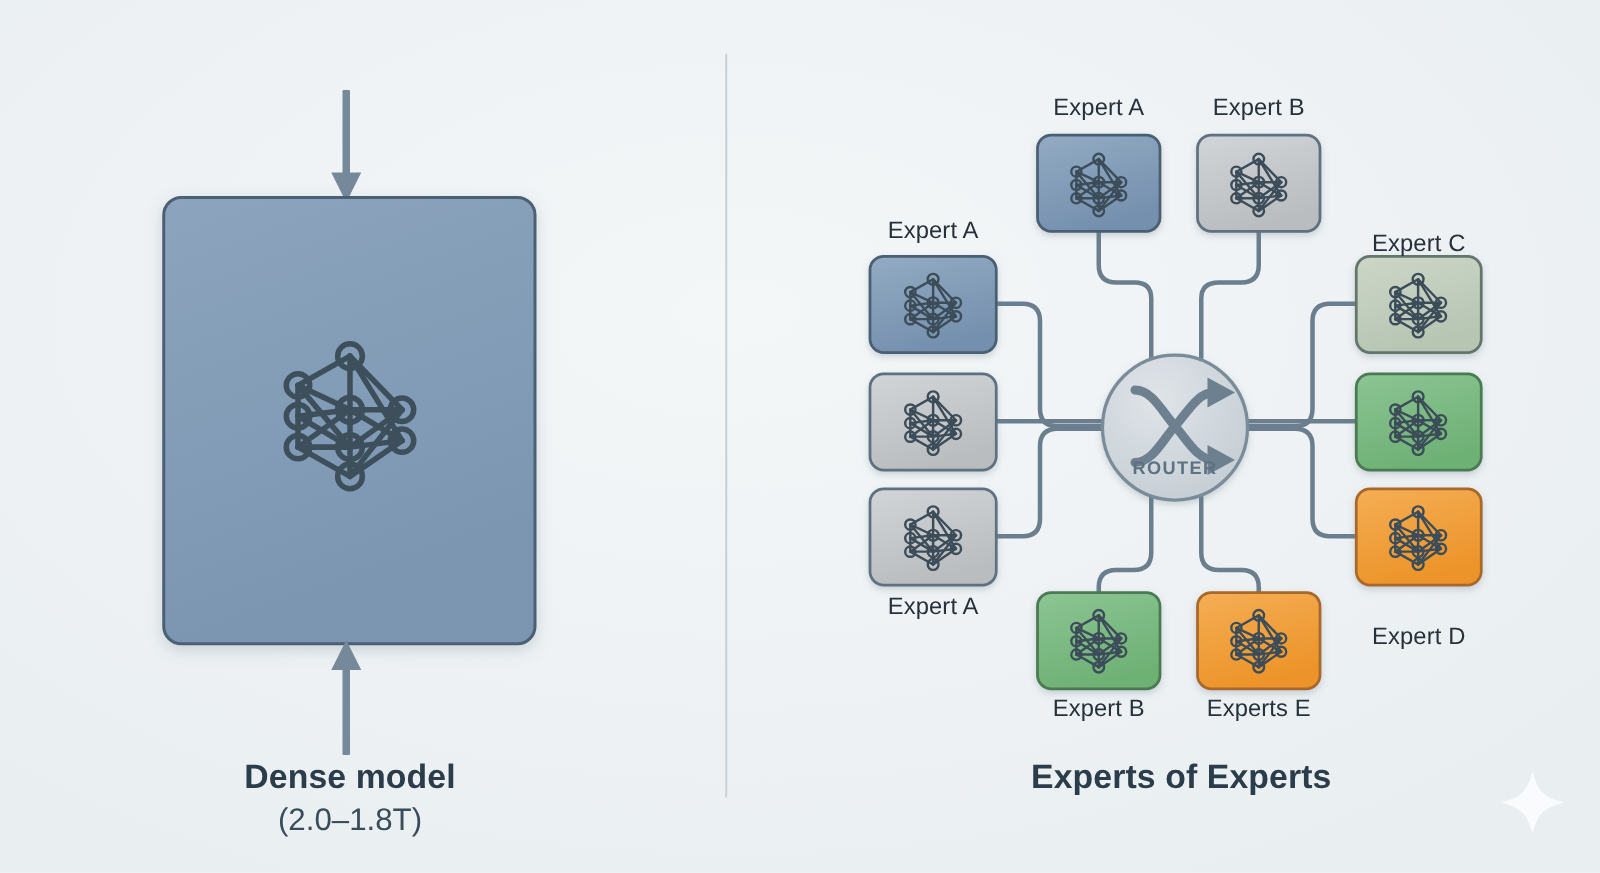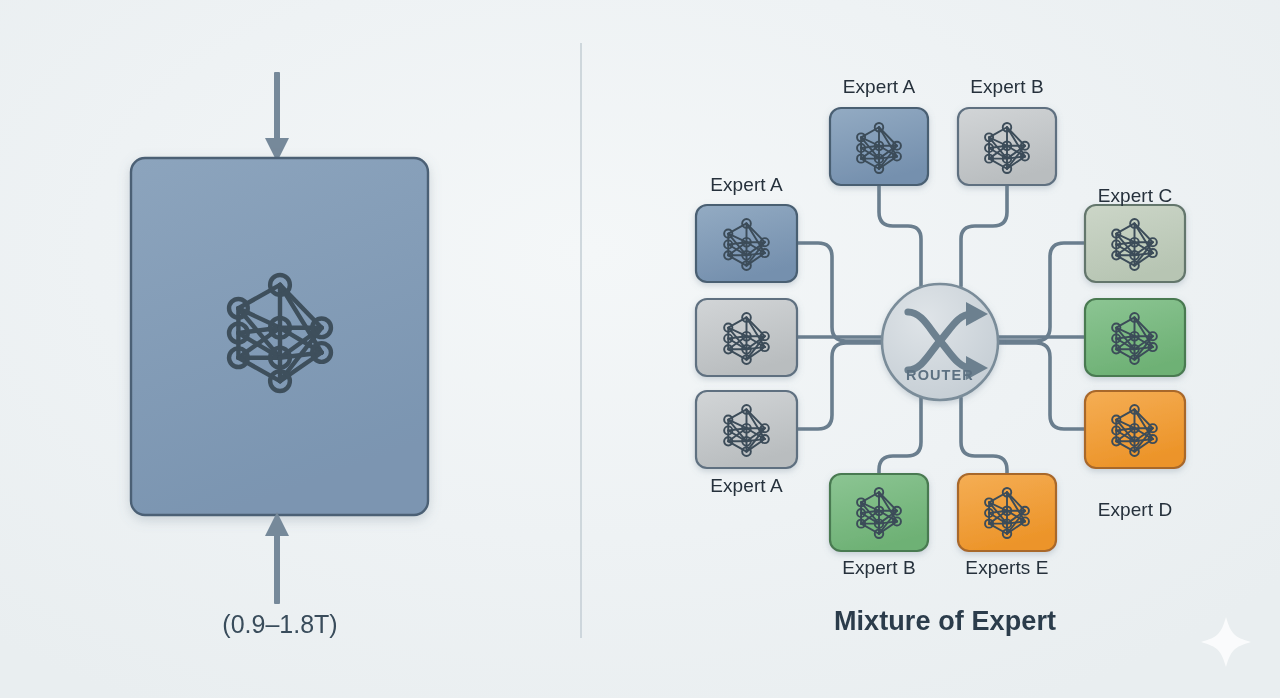--- a/index.html
+++ b/index.html
@@ -266,19 +266,20 @@
   <div class="exp-label" style="left:696px; top:174px; width:101px;">Expert A</div>
   <div class="exp-label" style="left:696px; top:475px; width:101px;">Expert A</div>
   <div class="exp-label" style="left:1085px; top:174px; width:100px;margin-top:11px;">Expert C</div>
   <div class="exp-label" style="left:1085px; top:475px; width:100px;margin-top:24px;">Expert D</div>
   <div class="exp-label" style="left:830px; top:557px; width:98px;">Expert B</div>
   <div class="exp-label" style="left:958px; top:557px; width:98px;">Experts E</div>
 
   <div class="router-word" style="left:882px; top:367px; width:116px;">ROUTER</div>
 
   <div class="caption" id="caption-dense">
-    <span class="sub">(0.9–1.8T)</span>
+    <span class="title">Dense model</span>
+    <span class="sub">(2.0–1.8T)</span>
   </div>
   <div class="caption" id="caption-moe">
-    <span class="title">Mixture of Expert</span>
+    <span class="title">Experts of Experts</span>
   </div>
 
 </div>
 
 </body></html>

